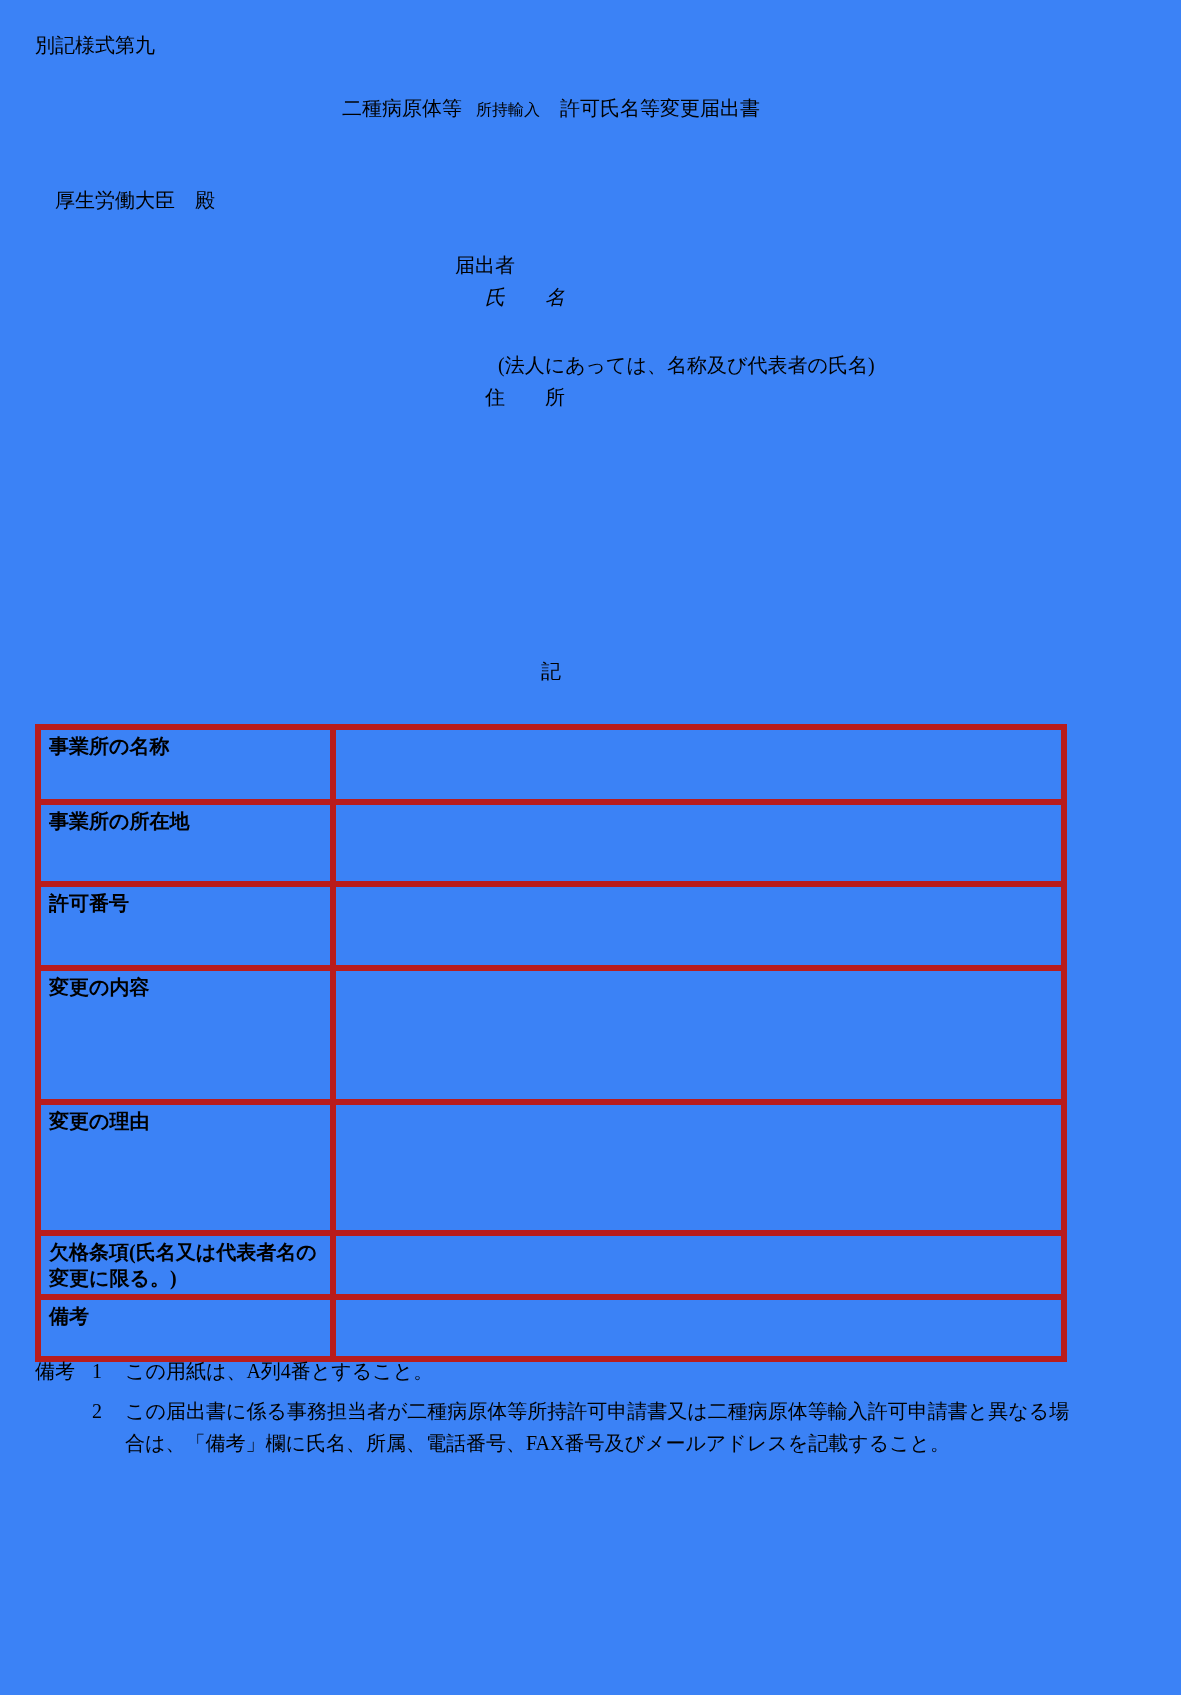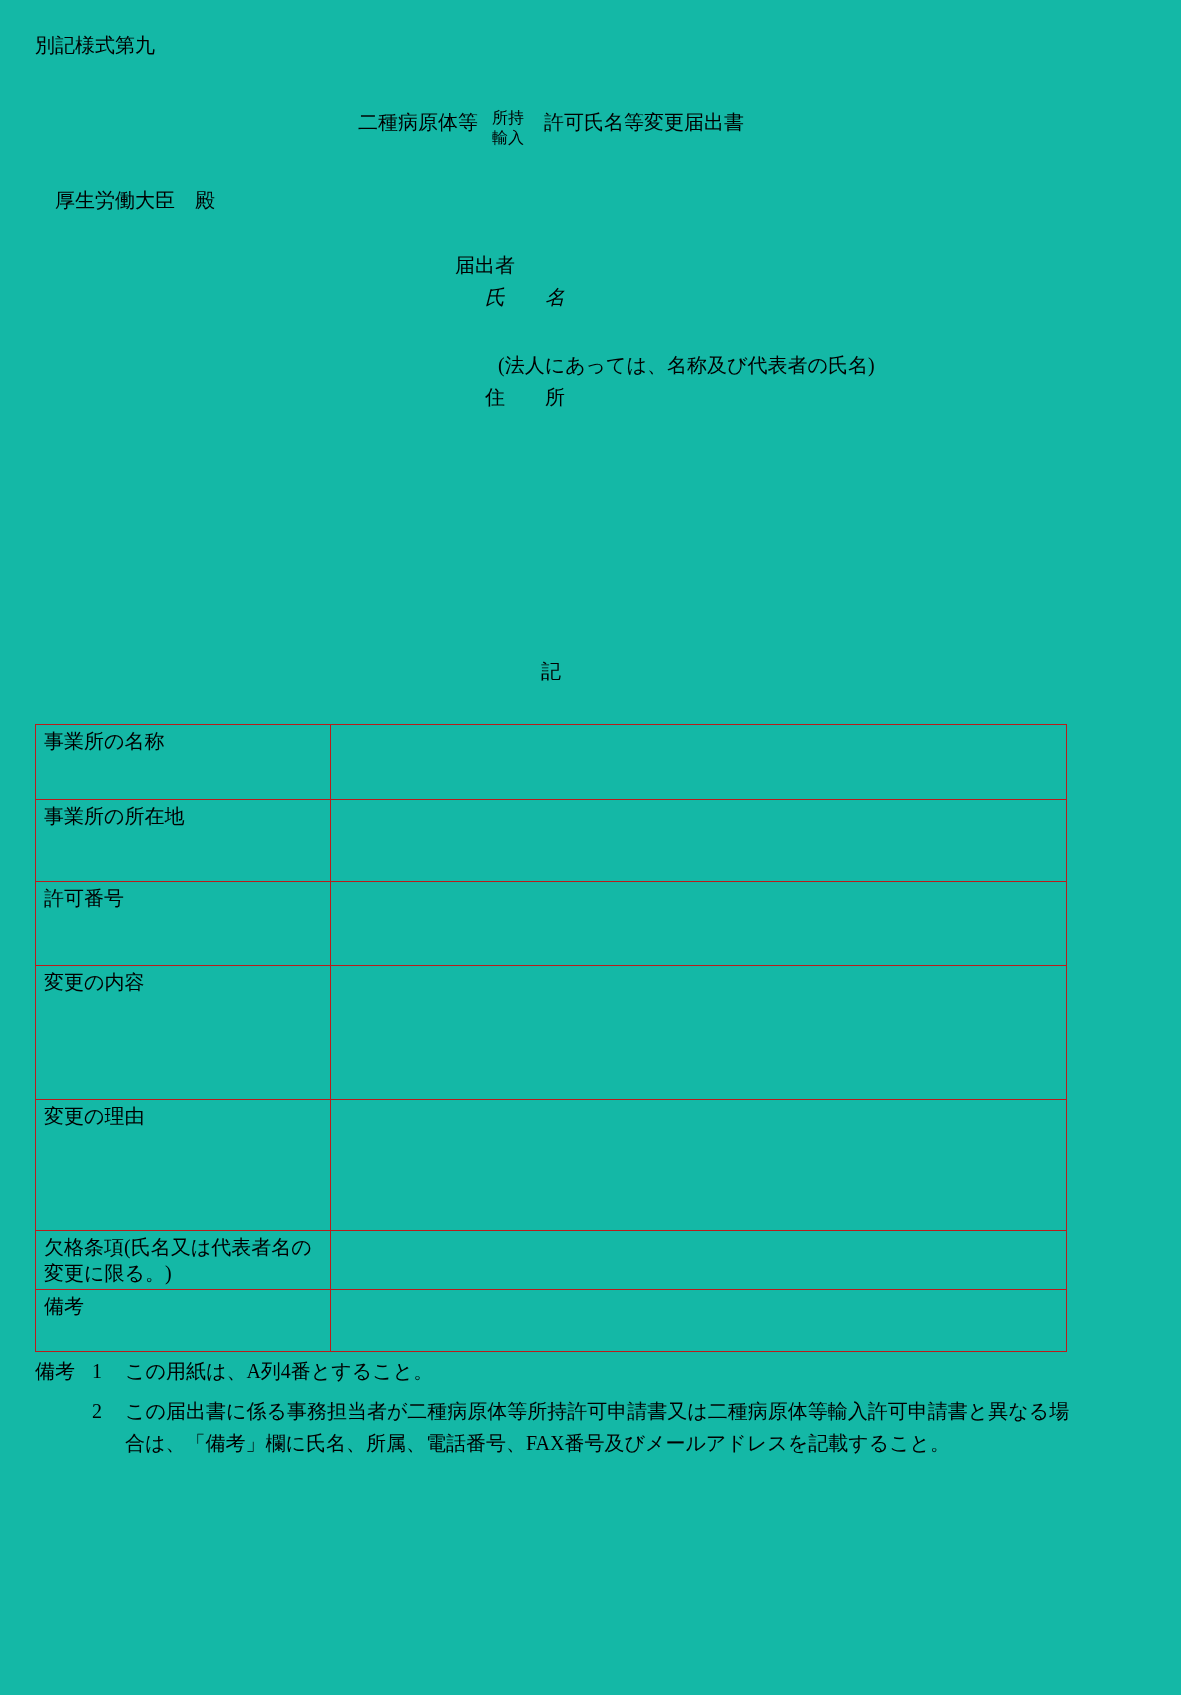--- a/index.html
+++ b/index.html
@@ -1,21 +1,21 @@
 <!DOCTYPE html>
 <html><head>
 <meta charset="utf-8">
 <style>
   * { margin: 0; padding: 0; box-sizing: border-box; }
   html, body { background: #ffffff; }
   .page {
     position: relative;
     width: 1181px;
     height: 1695px;
-    background: #14b8a6;
+    background: #3b82f6;
     color: #000000;
     font-family: "Liberation Serif", "DejaVu Serif", serif;
     font-size: 20px;
     line-height: 1.5;
     overflow: hidden;
   }
 
   .form-number {
     position: absolute;
     top: 30px;
@@ -27,24 +27,24 @@
     top: 96px;
     left: 35px;
     width: 1032px;
     display: flex;
     justify-content: center;
     align-items: center;
     line-height: 1.2;
   }
   .title-stack {
     display: inline-flex;
-    flex-direction: column;
+    flex-direction: row;
     font-size: 16px;
     line-height: 20px;
-    margin: 12px 18px 0 14px;
+    margin: 4px 18px 0 14px;
   }
   .title-suffix { margin-left: 2px; }
 
   .addressee {
     position: absolute;
     top: 185px;
     left: 55px;
   }
 
   .header-block {
@@ -82,24 +82,25 @@
 
   .form-table {
     position: absolute;
     top: 724px;
     left: 35px;
     width: 1032px;
     border-collapse: collapse;
     table-layout: fixed;
   }
   .form-table td {
-    border: 1px solid #b91c1c;
+    border: 6px solid #b91c1c;
     vertical-align: top;
     padding: 3px 8px;
     line-height: 26px;
+    font-weight: bold;
   }
   .form-table td.label-cell { width: 295px; }
   .form-table tr:nth-child(1) { height: 75px; }
   .form-table tr:nth-child(2) { height: 82px; }
   .form-table tr:nth-child(3) { height: 84px; }
   .form-table tr:nth-child(4) { height: 134px; }
   .form-table tr:nth-child(5) { height: 131px; }
   .form-table tr:nth-child(6) { height: 58px; }
   .form-table tr:nth-child(7) { height: 62px; }
 

